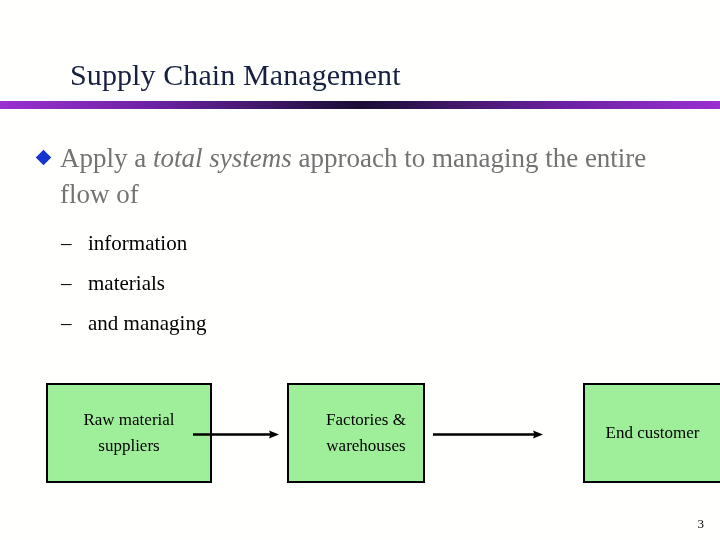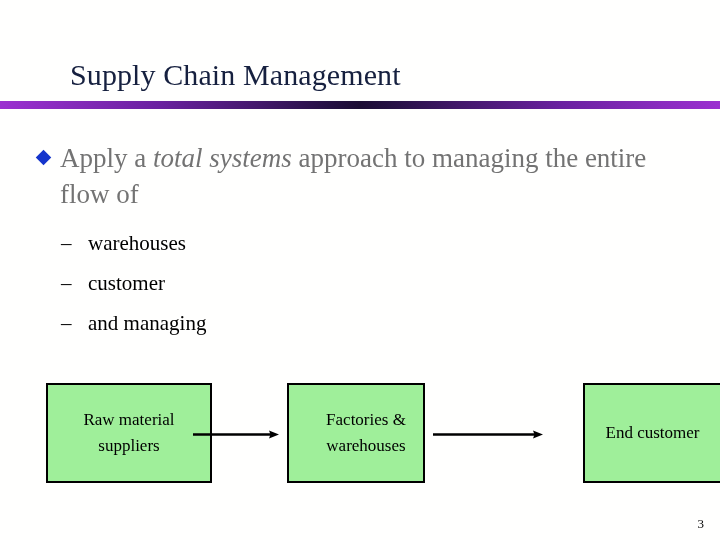--- a/index.html
+++ b/index.html
@@ -182,25 +182,25 @@
   <div class="body-area">
 
     <div class="bullet-l1">
       <span class="marker-diamond"></span>
       <span class="b1-text"><span>Apply a </span><span class="em">total systems</span><span> approach to managing the entire flow of</span></span>
     </div>
 
     <div class="sub-list">
       <div class="bullet-l2">
         <span class="marker-dash">–</span>
-        <span>warehouses</span>
+        <span>information</span>
       </div>
       <div class="bullet-l2">
         <span class="marker-dash">–</span>
-        <span>customer</span>
+        <span>materials</span>
       </div>
       <div class="bullet-l2">
         <span class="marker-dash">–</span>
         <span>and managing</span>
       </div>
     </div>
 
   </div>
 
   <div class="flow">

